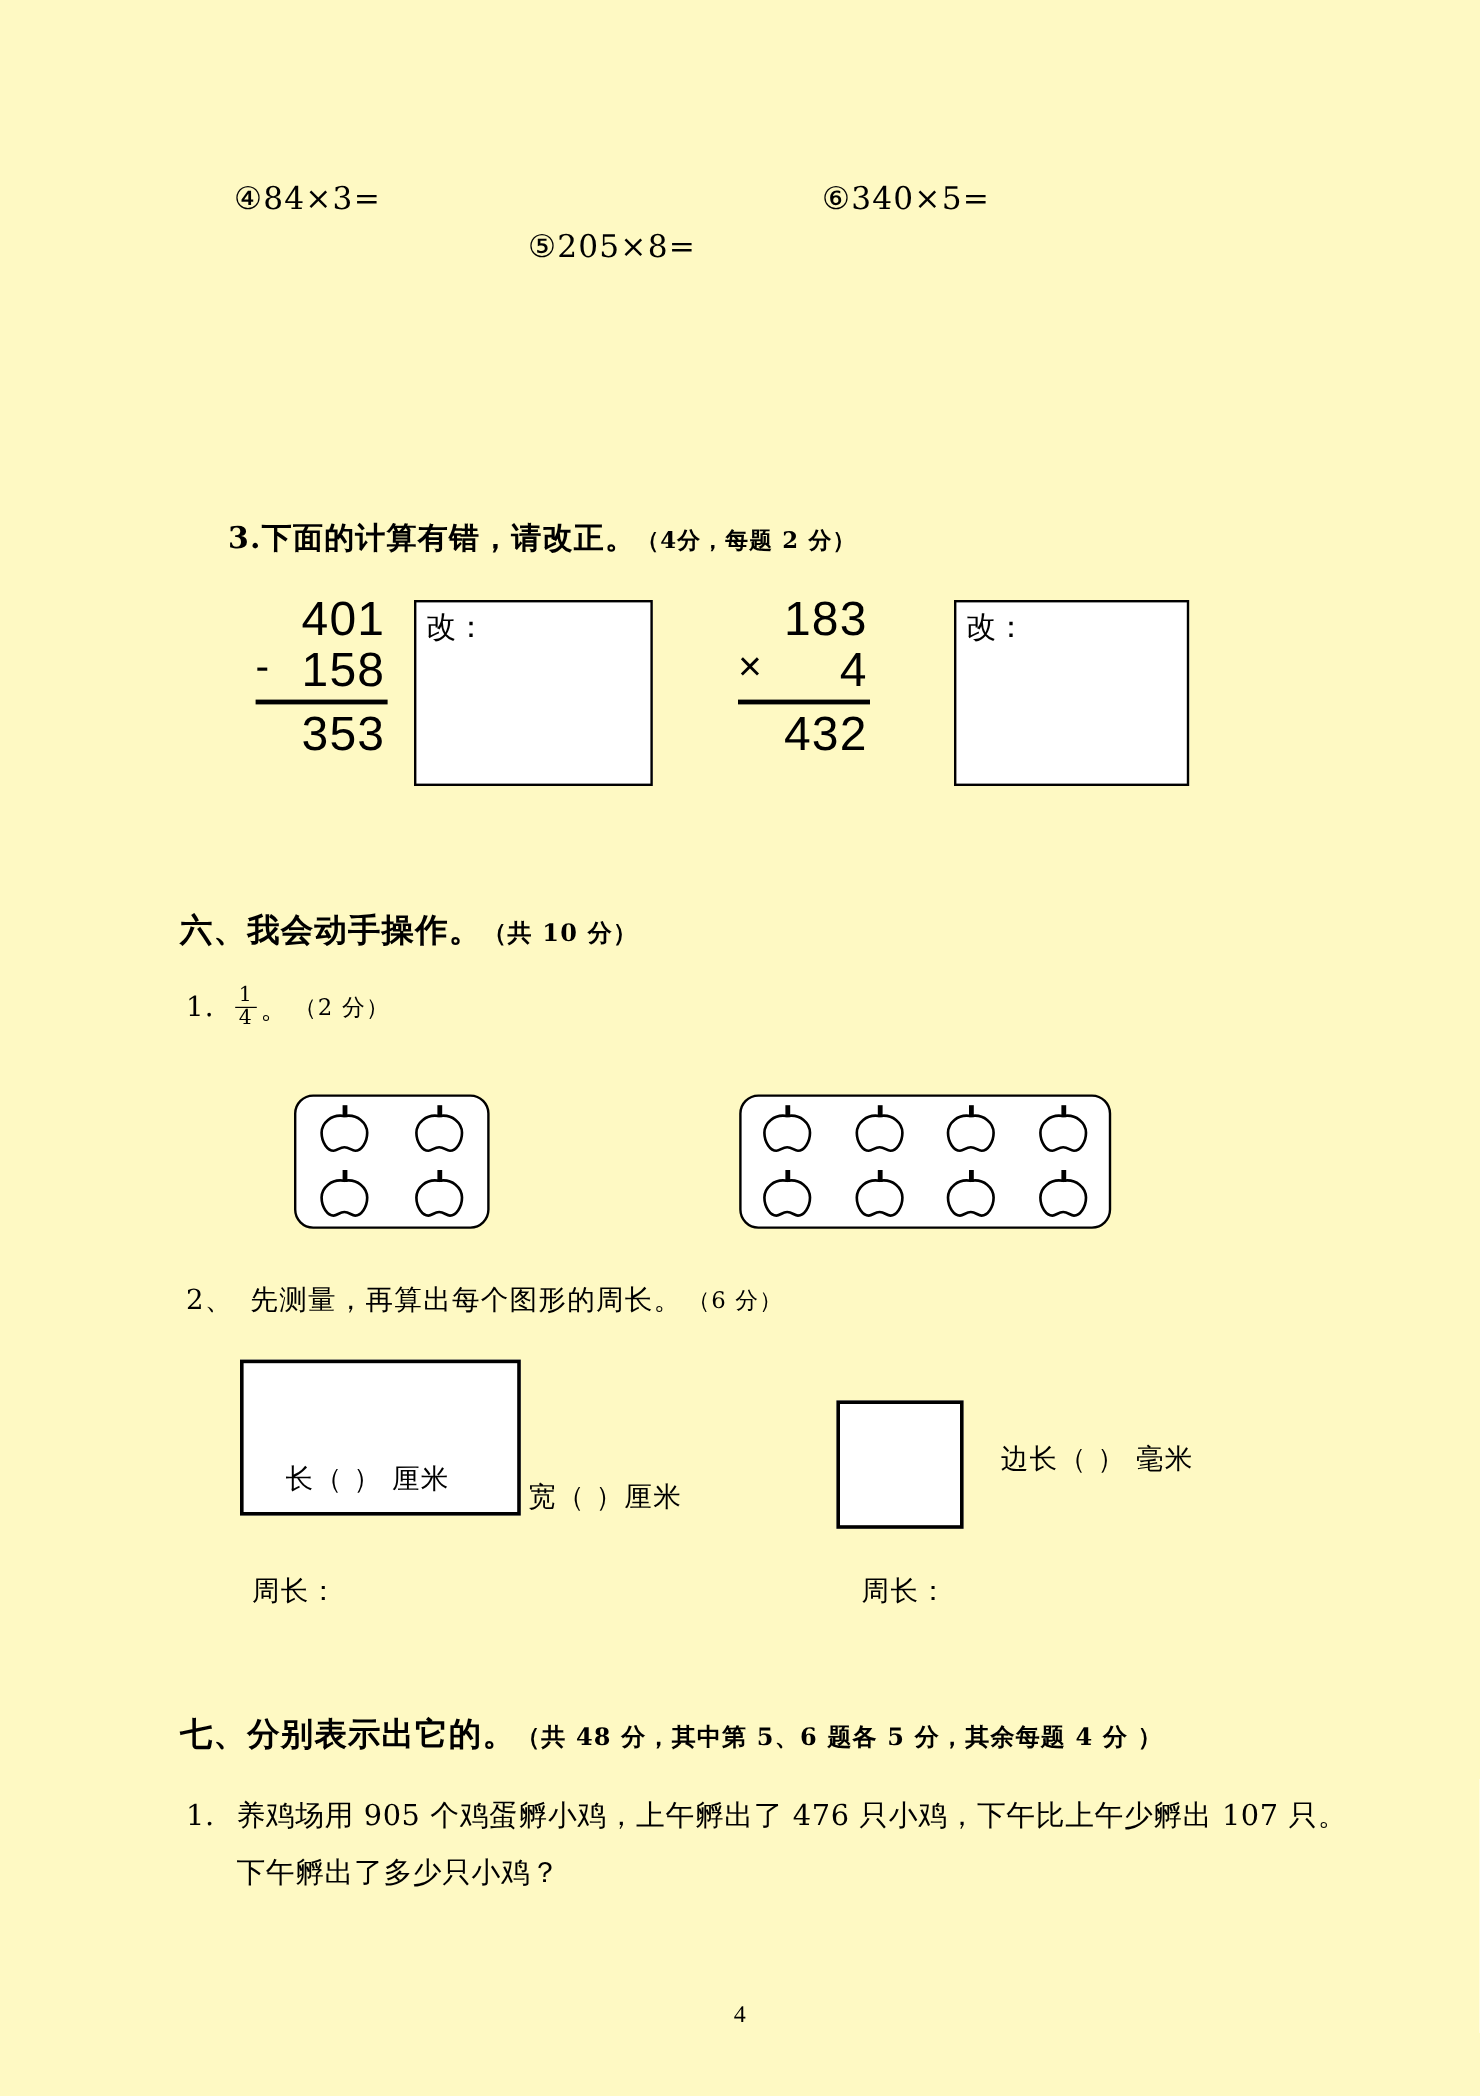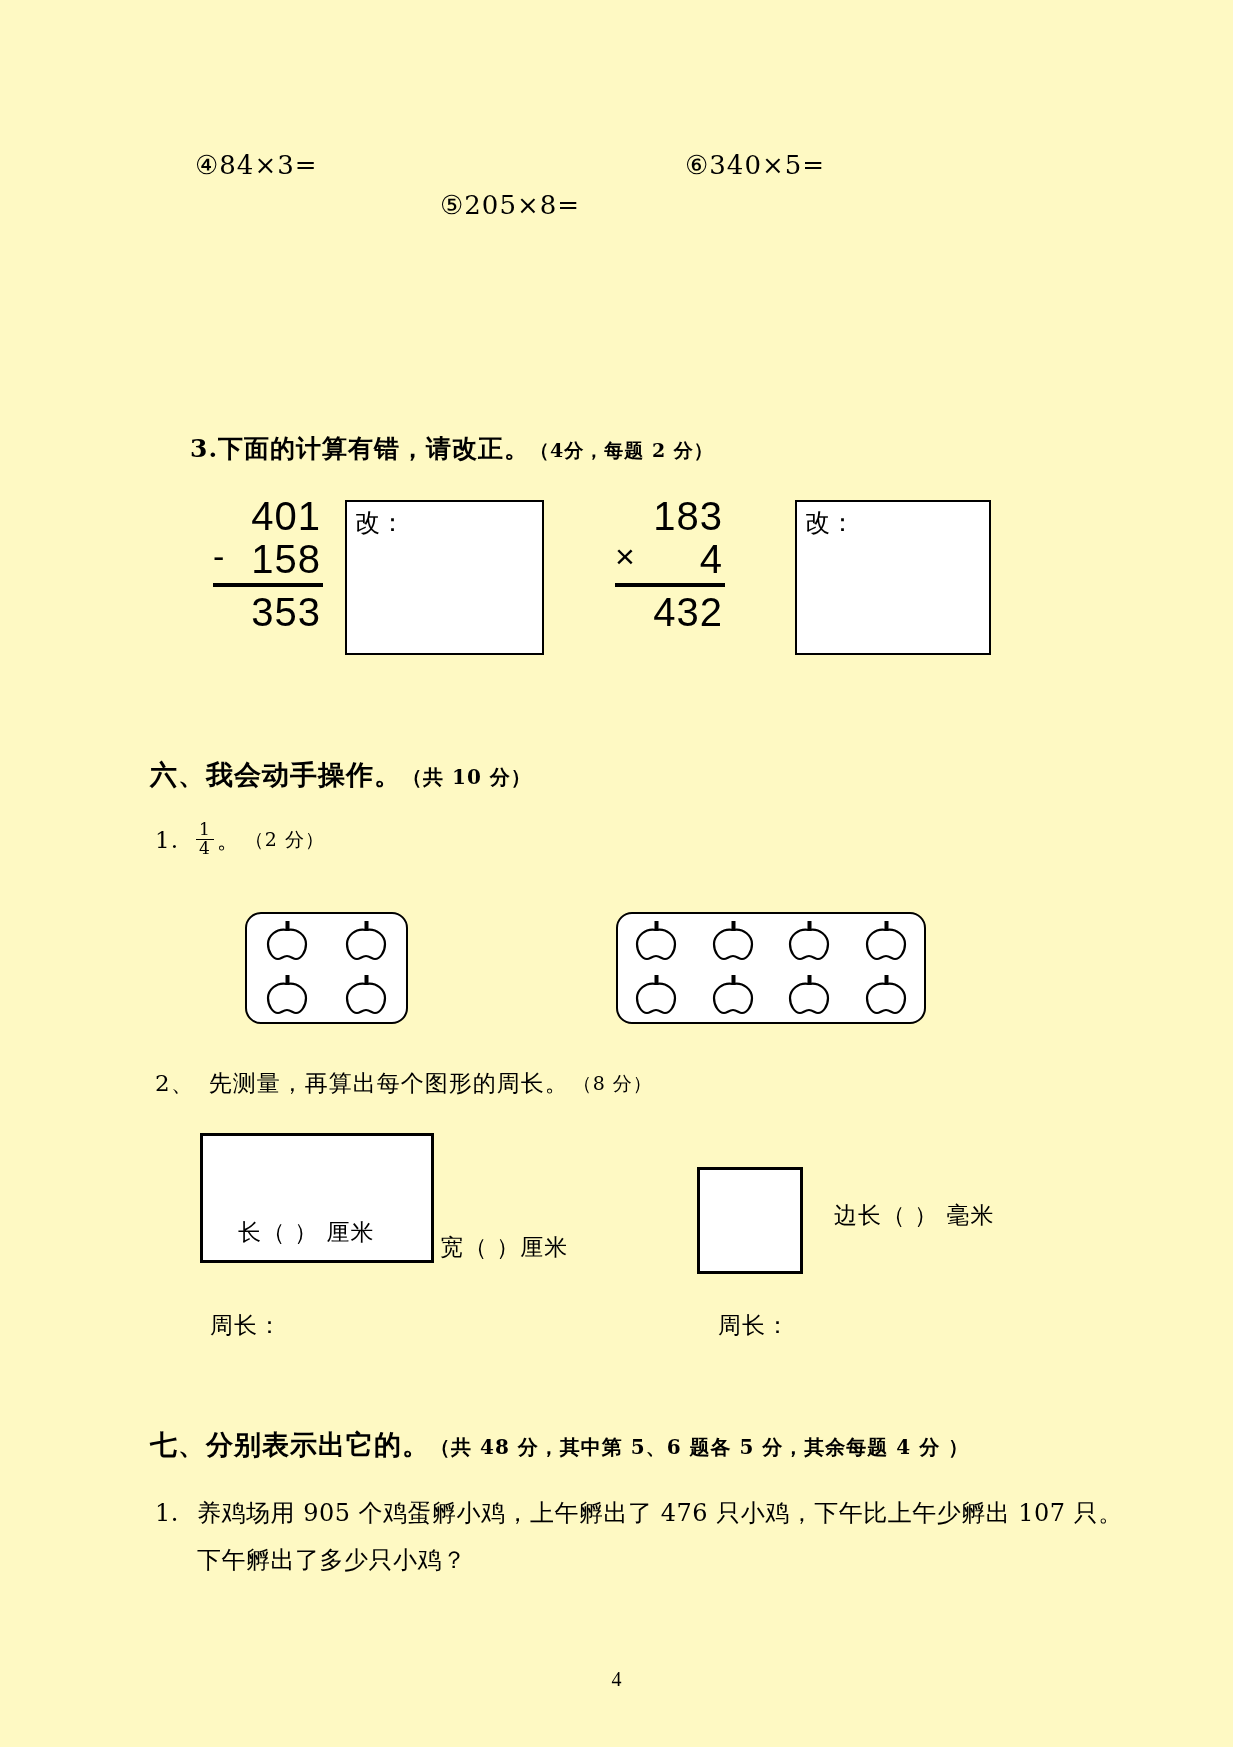--- a/index.html
+++ b/index.html
@@ -310,21 +310,21 @@
       <svg viewBox="0 0 50 48" width="50" height="48">
         <rect x="23.5" y="4" width="4" height="10" fill="#000"></rect>
         <path d="M25 13 C14 11 6 19 6 27 C6 35 11 42 16 42 C19 42 21 39 25 39 C29 39 31 42 34 42 C39 42 44 35 44 27 C44 19 36 11 25 13 Z" fill="none" stroke="#000" stroke-width="2.2"></path>
       </svg>
     </span>
   </div>
 
   <div class="item-heading" style="left:155px; top:1068px;">
     <span class="num">2、</span>
     <span>先测量，再算出每个图形的周长。</span>
-    <span class="pts">（8 分）</span>
+    <span class="pts">（6 分）</span>
   </div>
 
   <div class="shape" style="left:200px; top:1133px; width:234px; height:130px;"></div>
   <span class="shape-label" style="left:440px; top:1232px;">宽（          ）厘米</span>
   <span class="shape-label" style="left:238px; top:1217px;">长（          ） 厘米</span>
   <span class="shape-label" style="left:210px; top:1310px;">周长：</span>
 
   <div class="shape" style="left:697px; top:1167px; width:106px; height:107px;"></div>
   <span class="shape-label" style="left:834px; top:1200px;">边长（          ） 毫米</span>
   <span class="shape-label" style="left:718px; top:1310px;">周长：</span>

